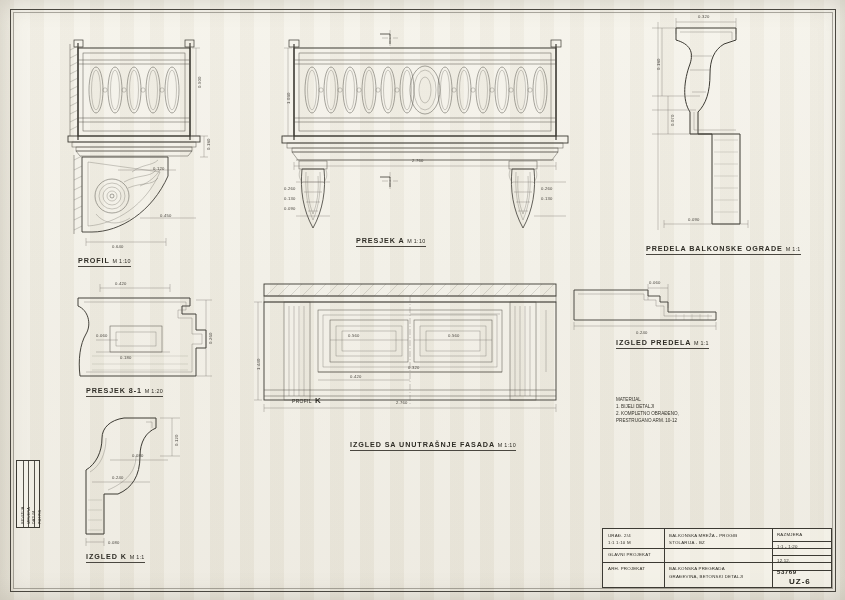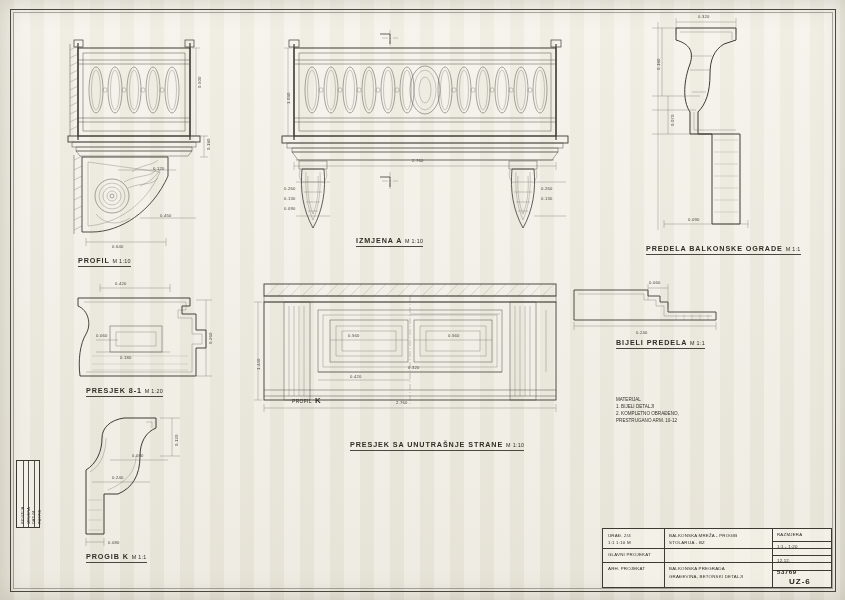--- a/index.html
+++ b/index.html
@@ -299,21 +299,21 @@
 
   <div class="dim" style="left:412px;top:158px;">2.760</div>
   <div class="dim" style="left:286px;top:104px;transform:rotate(-90deg);transform-origin:left top;">1.030</div>
   <div class="dim" style="left:284px;top:186px;">0.260</div>
   <div class="dim" style="left:284px;top:196px;">0.130</div>
   <div class="dim" style="left:284px;top:206px;">0.090</div>
   <div class="dim" style="left:541px;top:186px;">0.260</div>
   <div class="dim" style="left:541px;top:196px;">0.130</div>
 
   <div class="ttl ul" style="left:356px;top:236px;">
-    <span>IZMJENA A</span> <span class="sc">M 1:10</span>
+    <span>PRESJEK A</span> <span class="sc">M 1:10</span>
   </div>
 
   <svg width="845" height="600">
     <g>
       <path d="M676 28 L736 28 L736 40 L724 44 C714 50 710 60 710 74
                C710 92 706 104 698 112 L698 134 L740 134 L740 224 L712 224
                L712 134 L690 134 L690 112 C682 100 684 80 690 64
                C694 52 690 44 676 40 Z" class="ln" stroke-width="1" fill="#e9e5d7"></path>
       <path d="M680 32 L732 32 L732 40" class="vthin"></path>
       <path d="M694 112 L694 130 L736 130" class="vthin"></path>
@@ -373,21 +373,21 @@
       <line x1="648" y1="288" x2="668" y2="288" class="vthin"></line>
       <line x1="574" y1="326" x2="716" y2="326" class="vthin"></line>
       <line x1="574" y1="322" x2="574" y2="330" class="vthin"></line>
       <line x1="716" y1="322" x2="716" y2="330" class="vthin"></line>
     </g>
   </svg>
   <div class="dim" style="left:649px;top:280px;">0.060</div>
   <div class="dim" style="left:636px;top:330px;">0.240</div>
 
   <div class="ttl ul" style="left:616px;top:338px;">
-    <span>BIJELI PREDELA</span> <span class="sc">M 1:1</span>
+    <span>IZGLED PREDELA</span> <span class="sc">M 1:1</span>
   </div>
 
   <svg width="845" height="600">
     <g>
       <path d="M78 298 L190 298 L190 306 L182 306 L182 314 L196 314 L196 330
                L206 330 L206 348 L196 348 L196 376 L80 376
                C78 360 80 344 86 334 C92 324 88 310 78 306 Z" class="ln" stroke-width=".95" fill="#eae6d8"></path>
       <path d="M84 302 L186 302 L186 310 L178 310 L178 318 L192 318 L192 334
                L202 334 L202 344 L192 344 L192 372 L86 372" class="vthin"></path>
       <rect x="110" y="326" width="52" height="26" class="thin" fill="#e2ded0"></rect>
@@ -439,21 +439,21 @@
       <line x1="86" y1="538" x2="86" y2="546" class="vthin"></line>
       <line x1="104" y1="538" x2="104" y2="546" class="vthin"></line>
     </g>
   </svg>
   <div class="dim" style="left:174px;top:446px;transform:rotate(-90deg);transform-origin:left top;">0.120</div>
   <div class="dim" style="left:132px;top:453px;">0.080</div>
   <div class="dim" style="left:112px;top:475px;">0.240</div>
   <div class="dim" style="left:108px;top:540px;">0.080</div>
 
   <div class="ttl ul" style="left:86px;top:552px;">
-    <span>PROGIB K</span> <span class="sc">M 1:1</span>
+    <span>IZGLED K</span> <span class="sc">M 1:1</span>
   </div>
 
   <svg width="845" height="600">
     <g>
 
       <rect x="264" y="284" width="292" height="12" class="ln" stroke-width=".9" fill="#e6e2d4"></rect>
       <g class="hatch" opacity=".6">
         <line x1="266" y1="296" x2="278" y2="284"></line>
         <line x1="278" y1="296" x2="290" y2="284"></line>
         <line x1="290" y1="296" x2="302" y2="284"></line>
@@ -530,21 +530,21 @@
   <div class="dim" style="left:348px;top:333px;">0.560</div>
   <div class="dim" style="left:448px;top:333px;">0.560</div>
   <div class="dim" style="left:350px;top:374px;">0.420</div>
   <div class="dim" style="left:408px;top:365px;">0.320</div>
 
   <div class="ttl" style="left:292px;top:396px;font-size:8px;">
     <span class="sc" style="font-size:5px;">PROFIL</span> <span>K</span>
   </div>
 
   <div class="ttl ul" style="left:350px;top:440px;">
-    <span>PRESJEK SA UNUTRAŠNJE STRANE</span> <span class="sc">M 1:10</span>
+    <span>IZGLED SA UNUTRAŠNJE FASADA</span> <span class="sc">M 1:10</span>
   </div>
 
   <div class="notes" style="left:616px;top:396px;">
     <div>MATERIJAL</div>
     <div>1. BIJELI DETALJI</div>
     <div>2. KOMPLETNO OBRAĐENO,</div>
     <div>PRESTRUGANO ARM. 10-12</div>
   </div>
 
   <div class="stamp">

